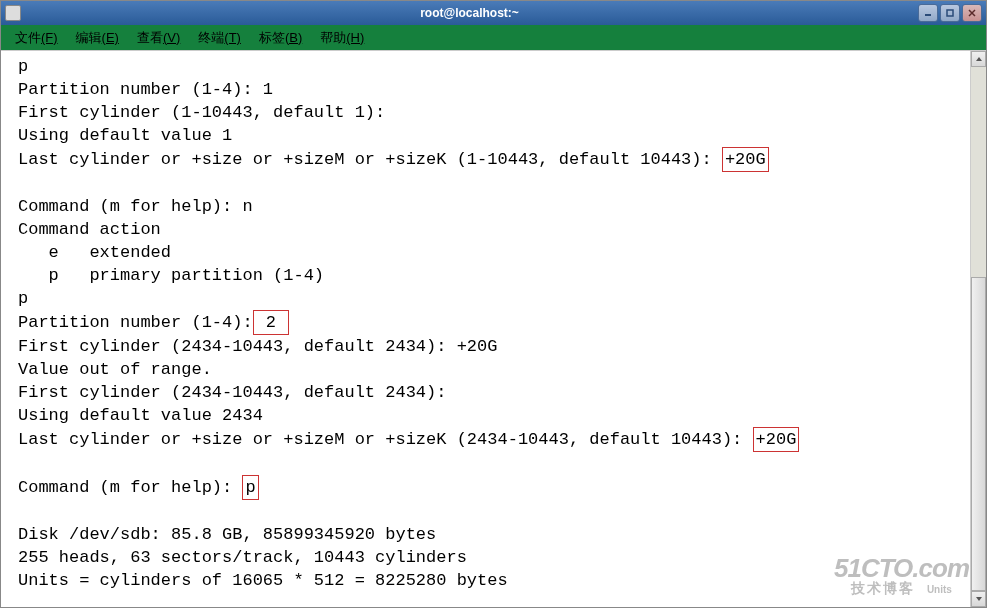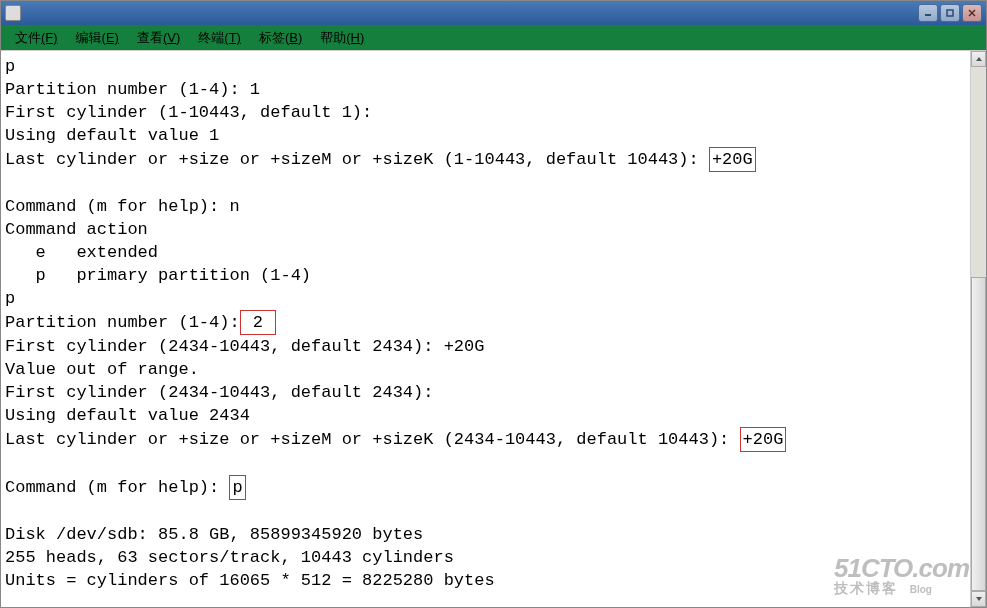--- a/index.html
+++ b/index.html
@@ -88,21 +88,21 @@
     .menu-key {
       text-decoration: underline;
     }
     .terminal-container {
       flex: 1;
       display: flex;
       background: #fff;
     }
     .terminal {
       flex: 1;
-      padding: 4px 4px;
+      padding: 4px 17px;
       font-family: "Courier New", monospace;
       font-size: 17px;
       line-height: 23px;
       color: #000;
       white-space: pre;
       overflow: hidden;
     }
     .highlight-box {
       border: 1px solid #cc3333;
       padding: 0 2px;
@@ -136,21 +136,21 @@
       top: 40%;
       height: 60%;
       background: linear-gradient(to right, #f0f0f0, #d8d8d8);
       border: 1px solid #aaa;
     }
     .watermark {
       position: absolute;
       bottom: 10px;
       right: 18px;
       font-family: Arial, sans-serif;
-      text-align: left;
+      text-align: center;
       pointer-events: none;
       color: #b8b8b8;
       opacity: 0.9;
     }
     .watermark-main {
       font-size: 26px;
       font-weight: 900;
       font-style: italic;
       letter-spacing: -1px;
       text-shadow: 1px 1px 0 #fff, -1px -1px 0 #fff;
@@ -164,20 +164,21 @@
     }
   </style>
 </head>
 <body>
 
 <div class="window">
   <div class="titlebar">
     <div class="titlebar-left">
       <div class="titlebar-icon"></div>
     </div>
+    <div class="titlebar-center">root@localhost:~</div>
     <div class="titlebar-right">
       <div class="window-button">
         <svg width="10" height="10" viewBox="0 0 10 10">
             <line x1="2" y1="7" x2="8" y2="7" stroke="#2a4b78" stroke-width="2"></line>
           </svg>
       </div>
       <div class="window-button">
         <svg width="10" height="10" viewBox="0 0 10 10">
             <rect x="2" y="2" width="6" height="6" fill="none" stroke="#2a4b78" stroke-width="1.5"></rect>
           </svg>
@@ -238,14 +239,14 @@
         <svg width="8" height="8" viewBox="0 0 8 8">
             <polygon points="4,6 1,2 7,2" fill="#555"></polygon>
           </svg>
       </div>
     </div>
   </div>
 </div>
 
 <div class="watermark">
   <div class="watermark-main">51CTO.com</div>
-  <div class="watermark-sub"><span>技术博客</span> &nbsp;<span style="font-size:10px;letter-spacing:0">Blog</span></div>
+  <div class="watermark-sub"><span>技术博客</span> &nbsp;<span style="font-size:10px;letter-spacing:0">Units</span></div>
 </div>
 
 </body></html>

